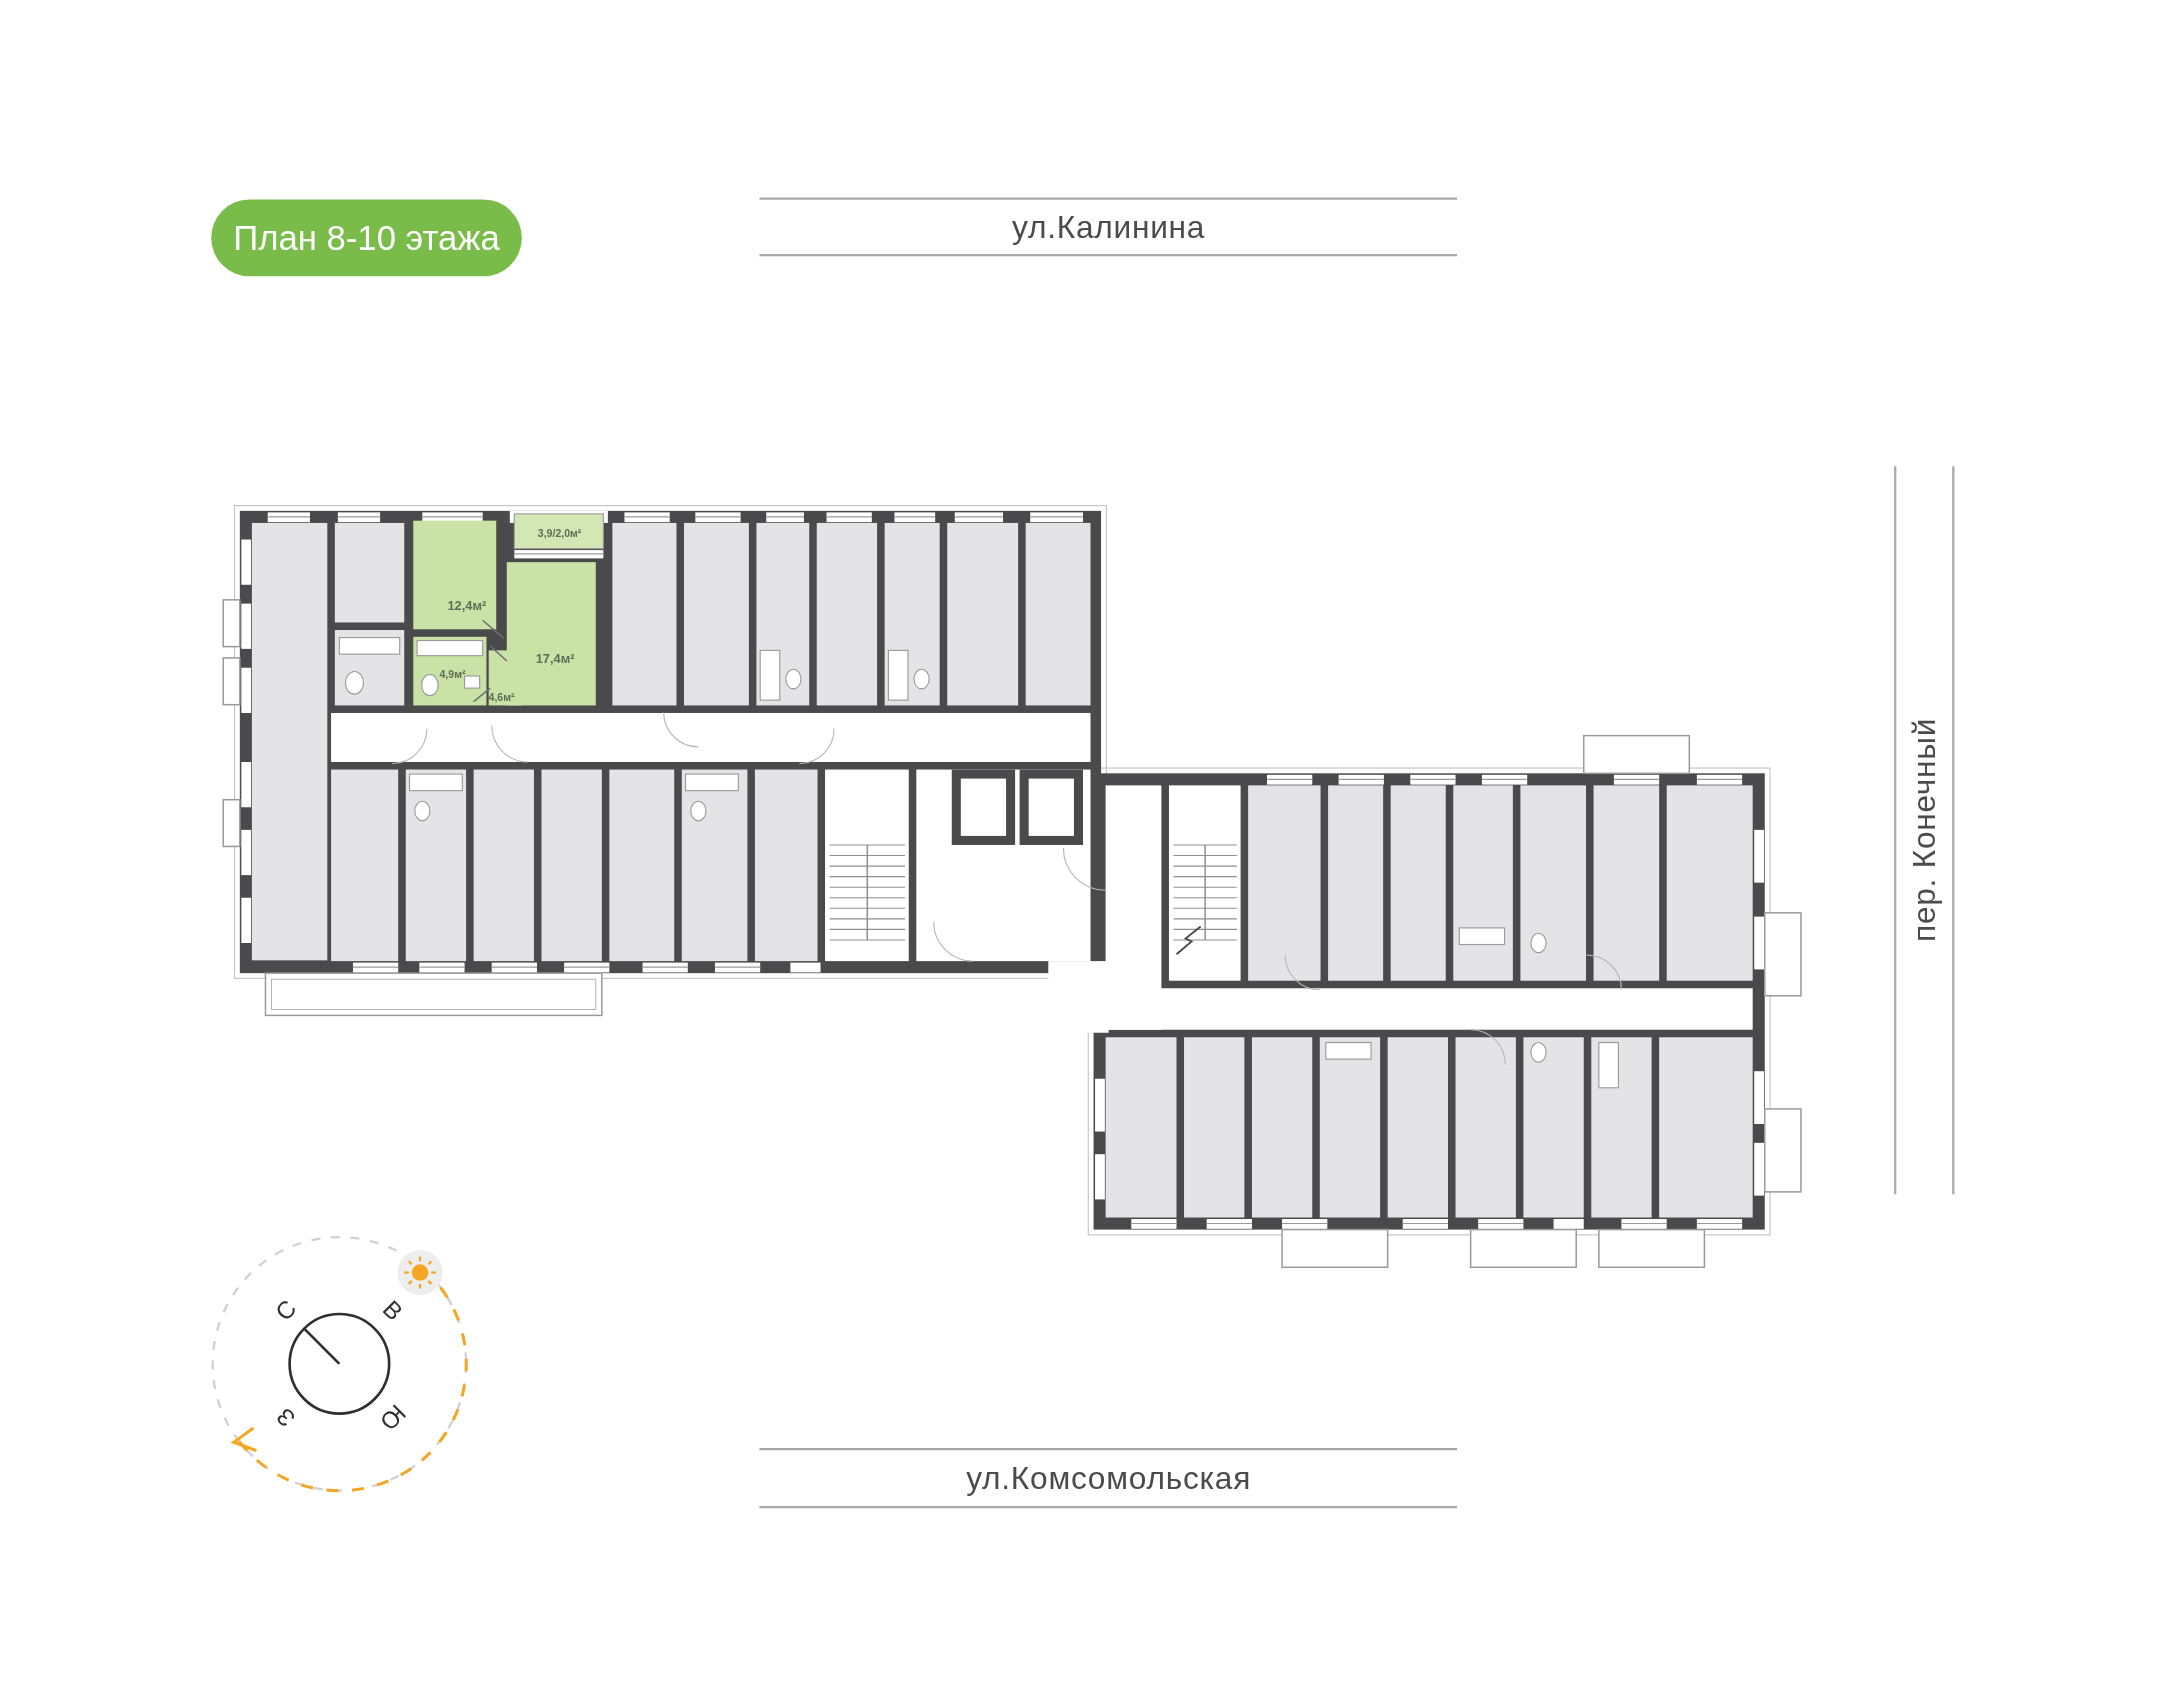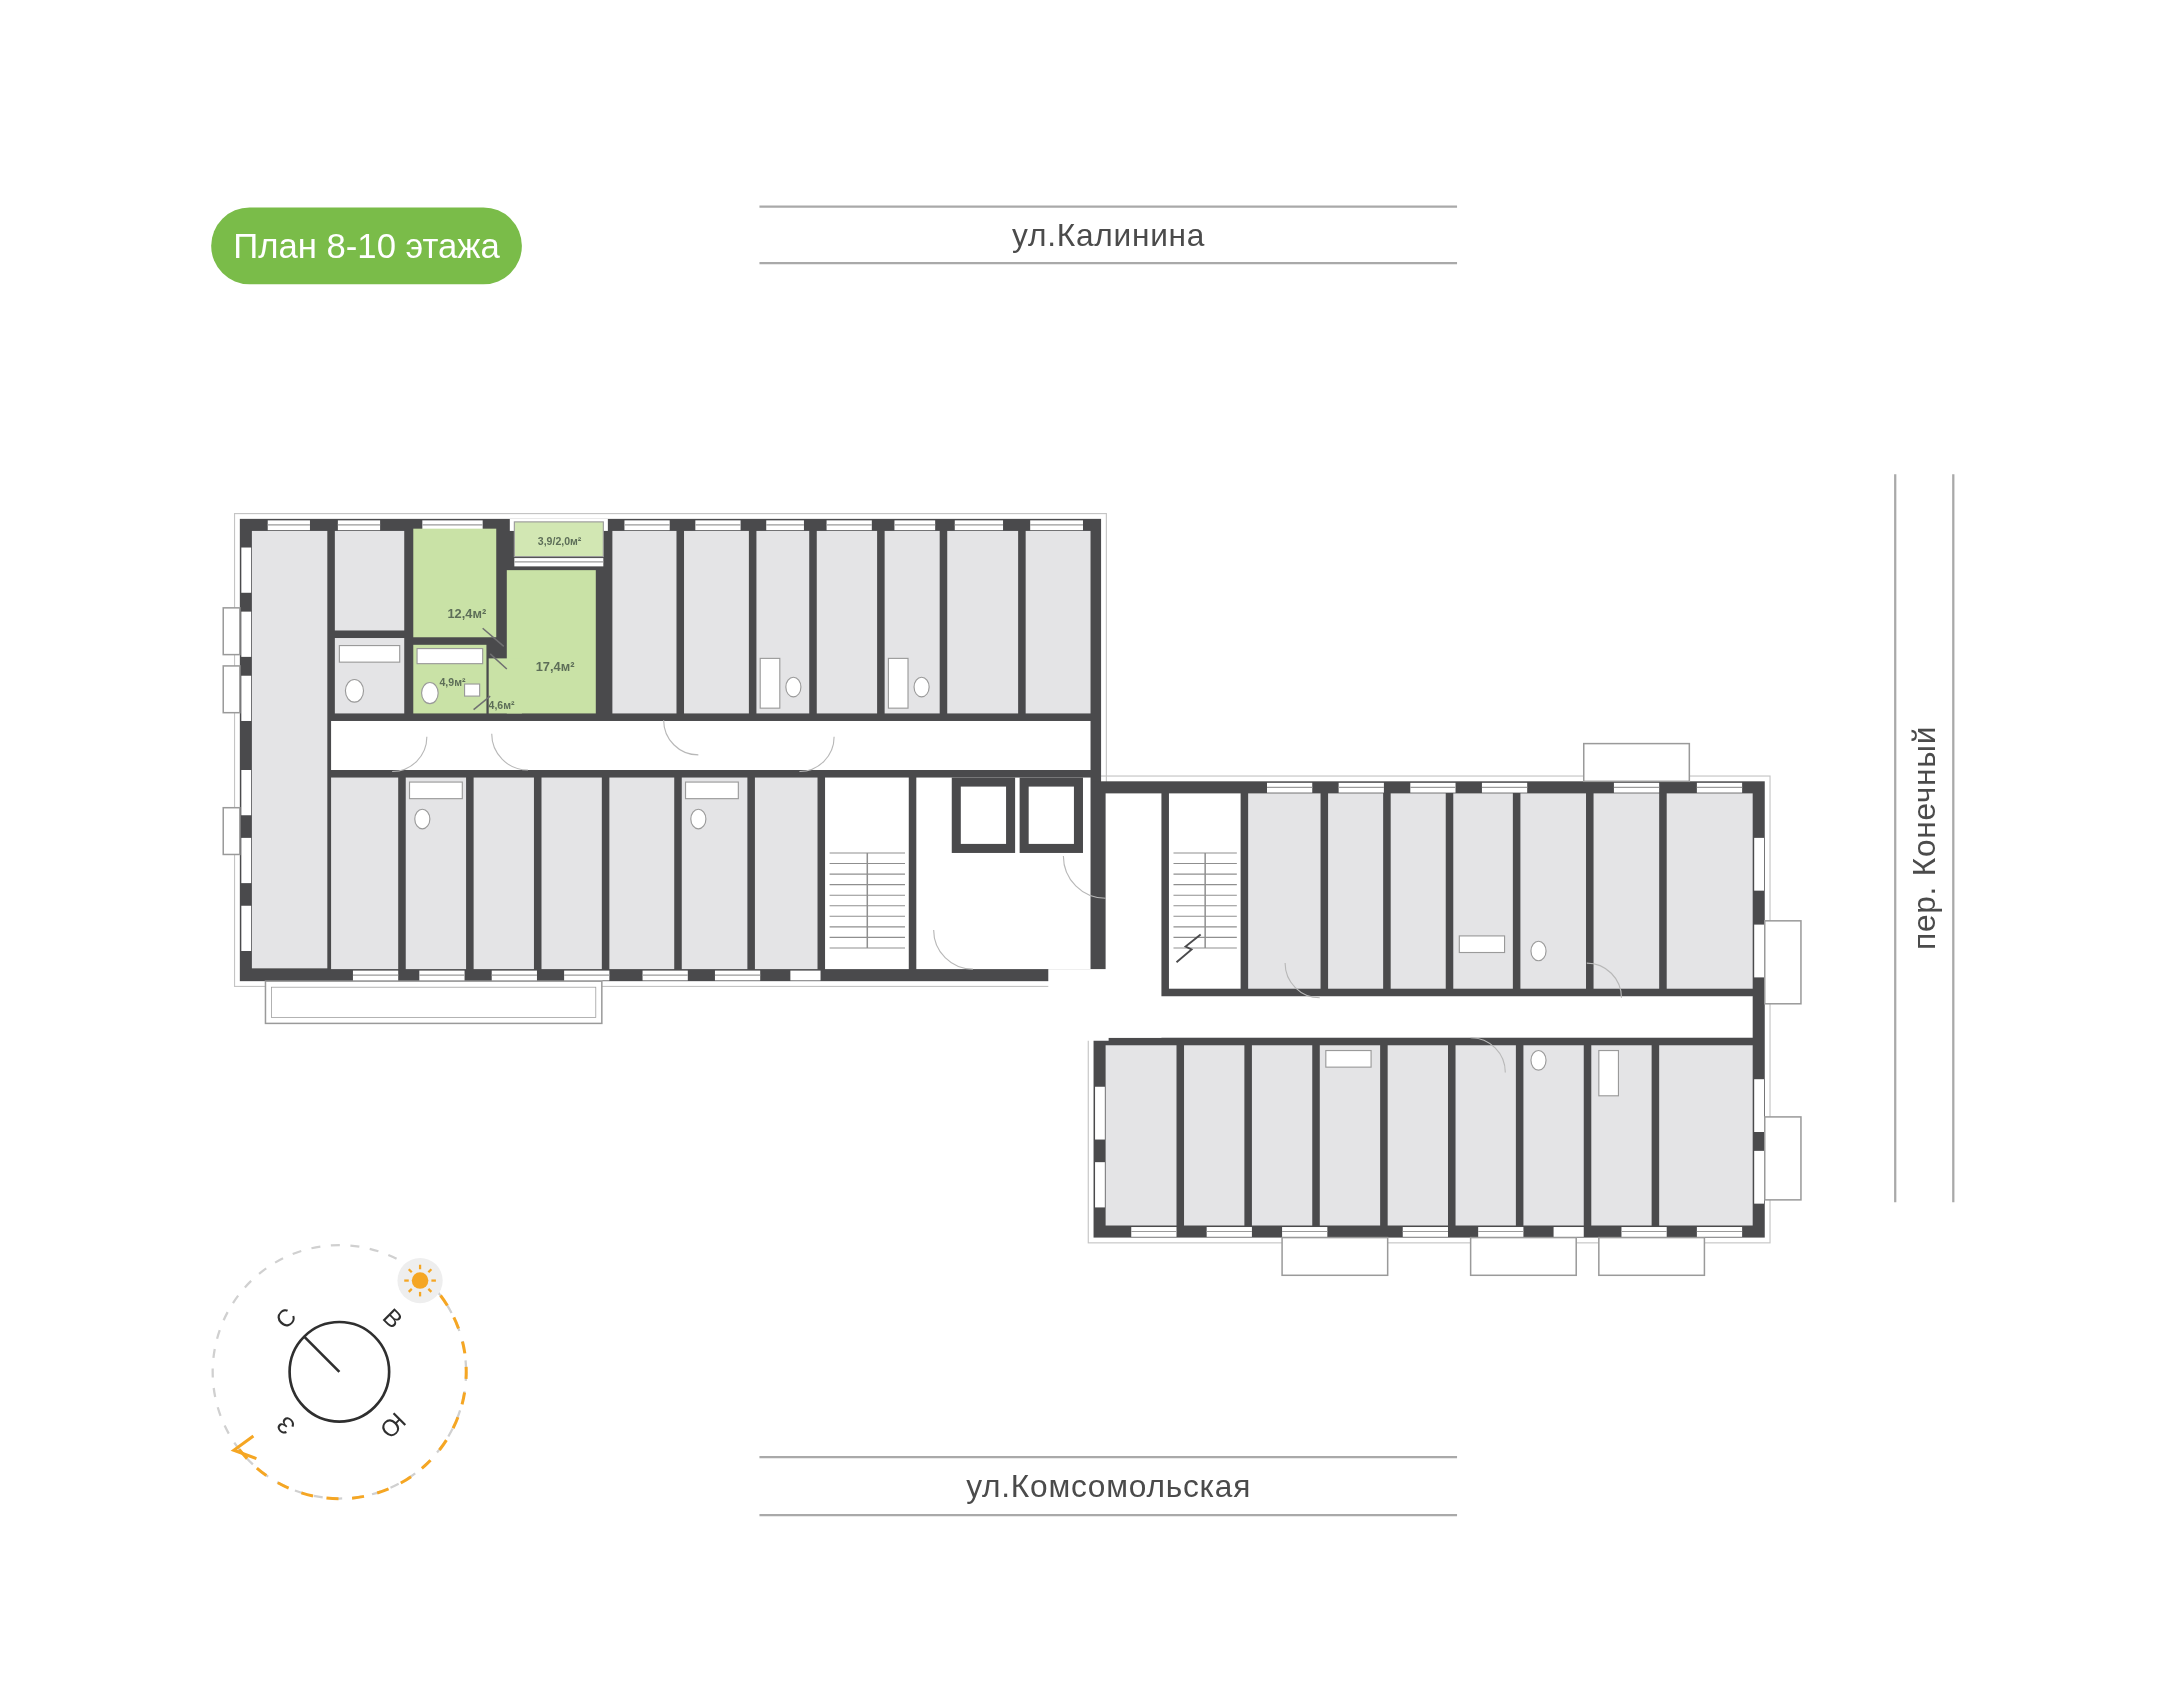--- a/index.html
+++ b/index.html
@@ -1,17 +1,17 @@
 <!DOCTYPE html>
 <html style="font-size:12px"><head>
 <meta charset="utf-8">
 <style>
   html,body{margin:0;padding:0;background:#ffffff;}
   body{width:2172px;height:1705px;position:relative;font-family:"Liberation Sans",sans-serif;}
-  #stage{position:absolute;left:0;top:8px;width:2172px;height:1261px;}
+  #stage{position:absolute;left:0;top:0;width:2172px;height:1261px;}
   svg text{font-family:"Liberation Sans",sans-serif;}
   .street-text{font-size:42px;fill:#4b4b4b;letter-spacing:1px;}
   .badge-text{font-size:46px;fill:#ffffff;}
   .room-label{fill:#5d6e58;font-weight:bold;}
   .compass-letter{font-size:32px;fill:#2f2f2f;}
 </style>
 </head>
 <body>
 
 <div id="stage">

